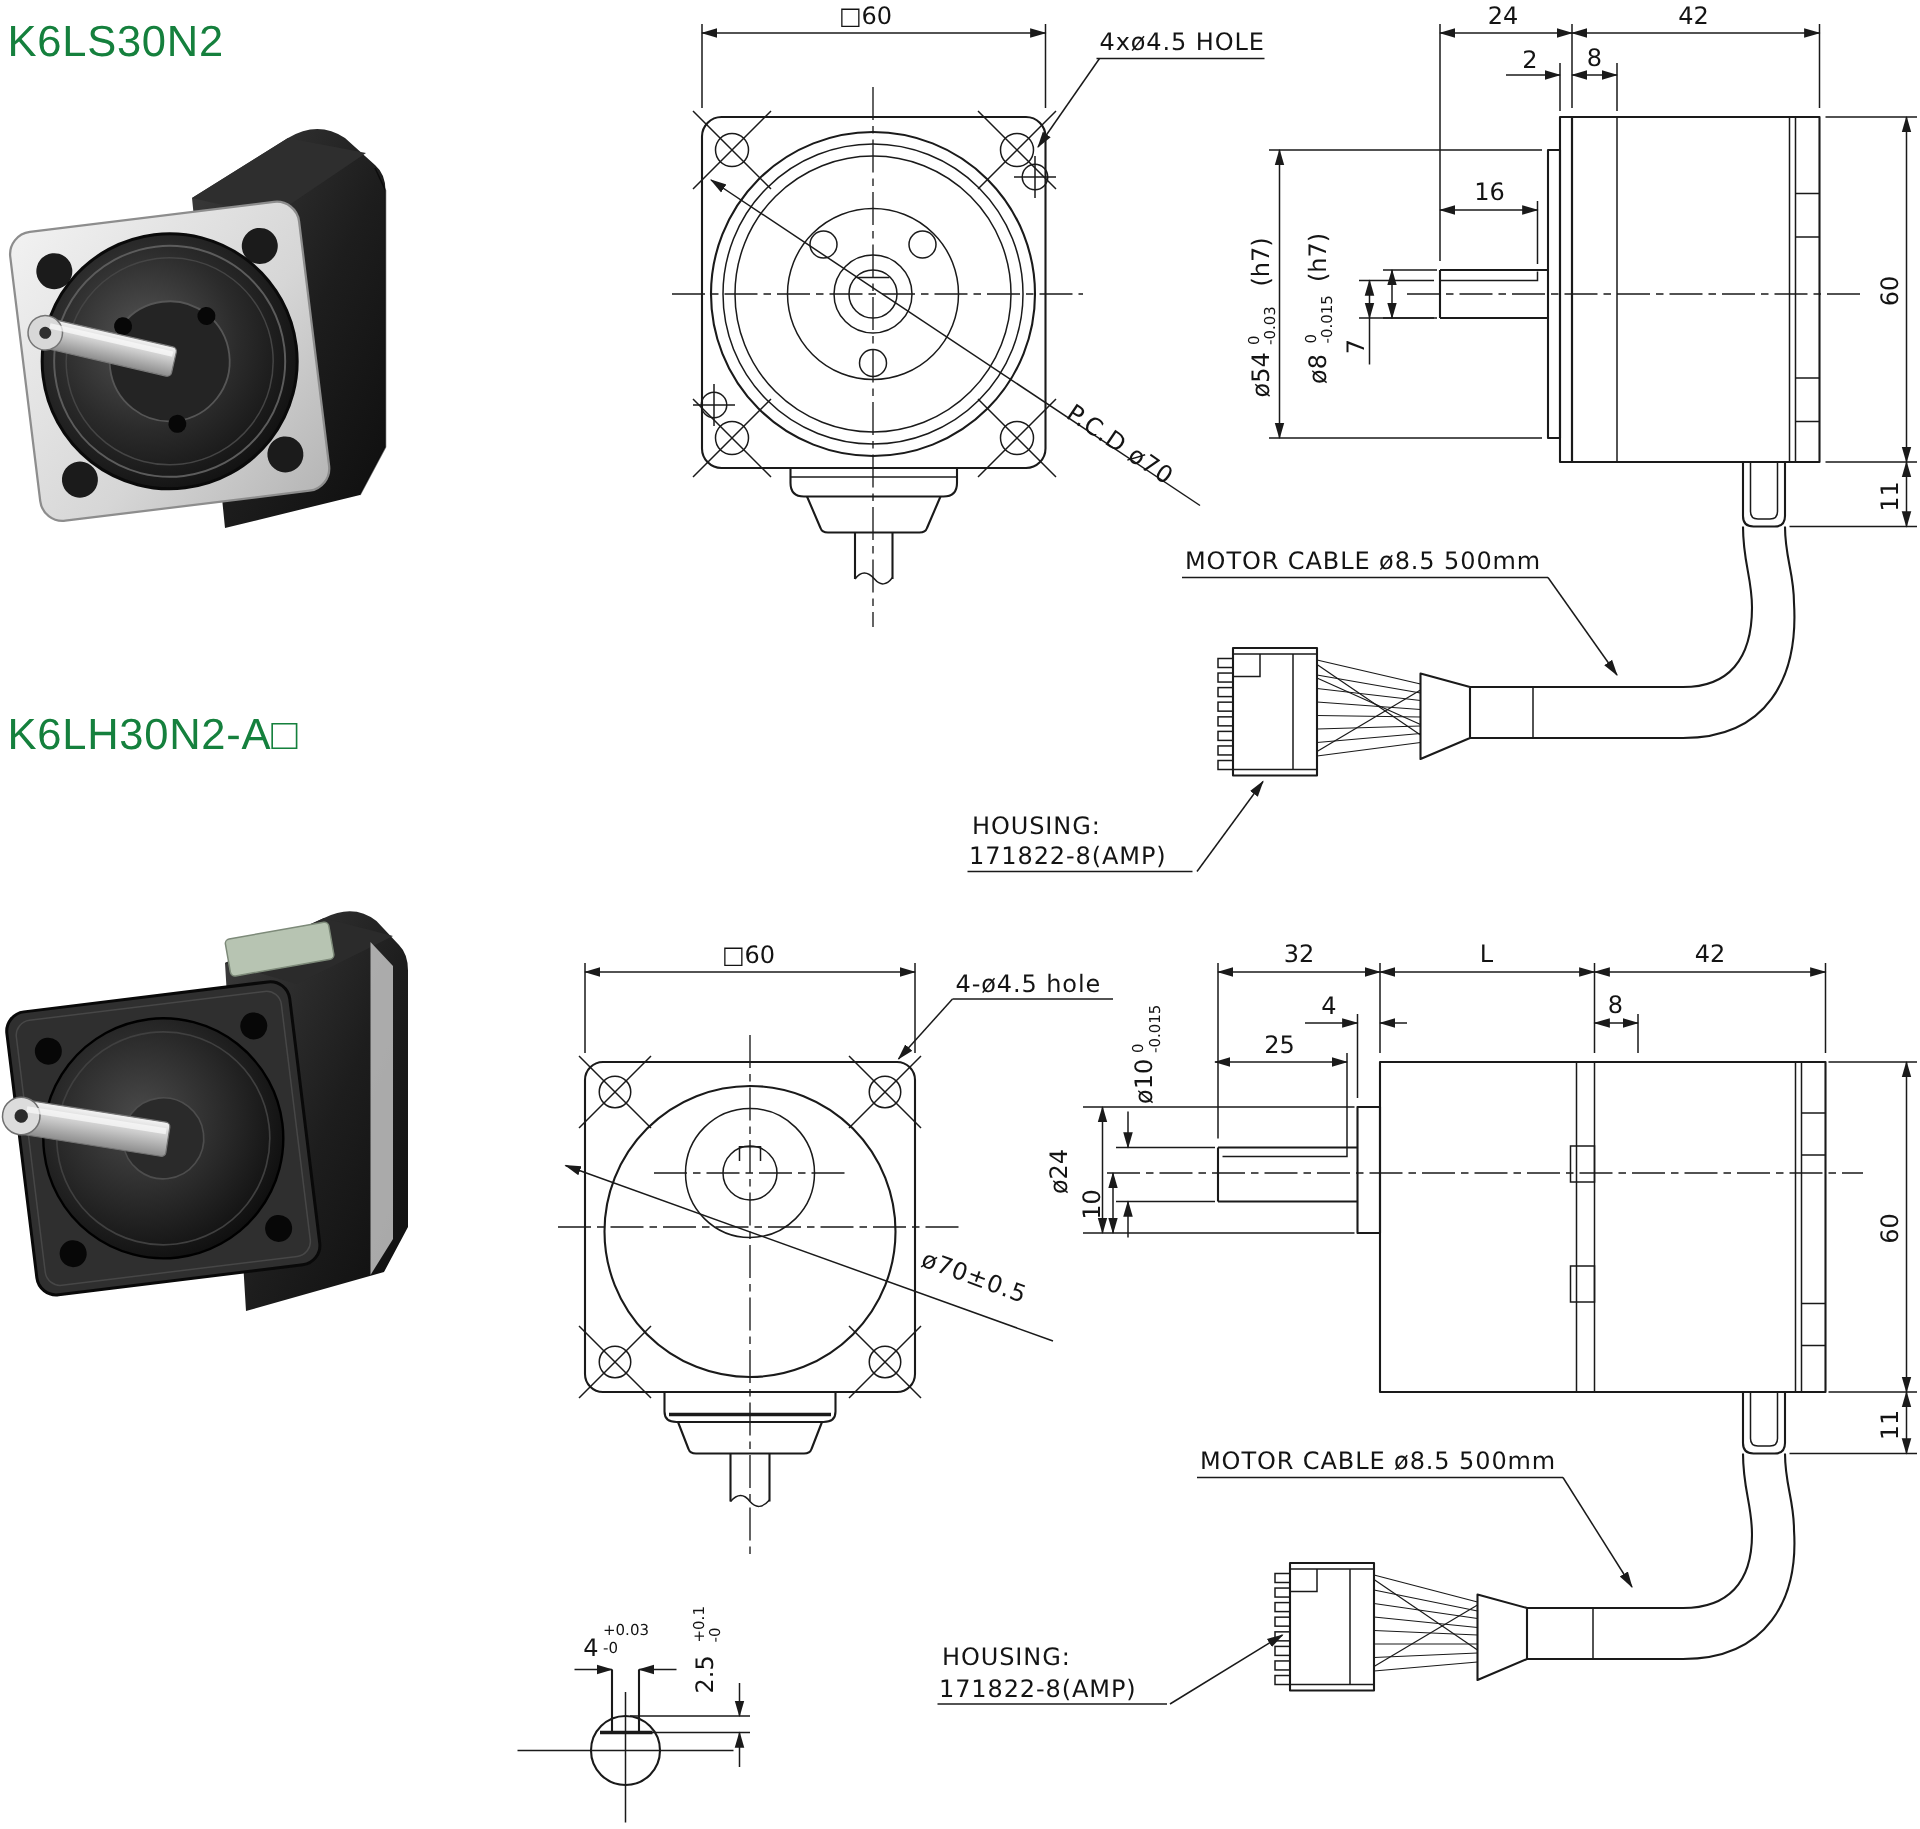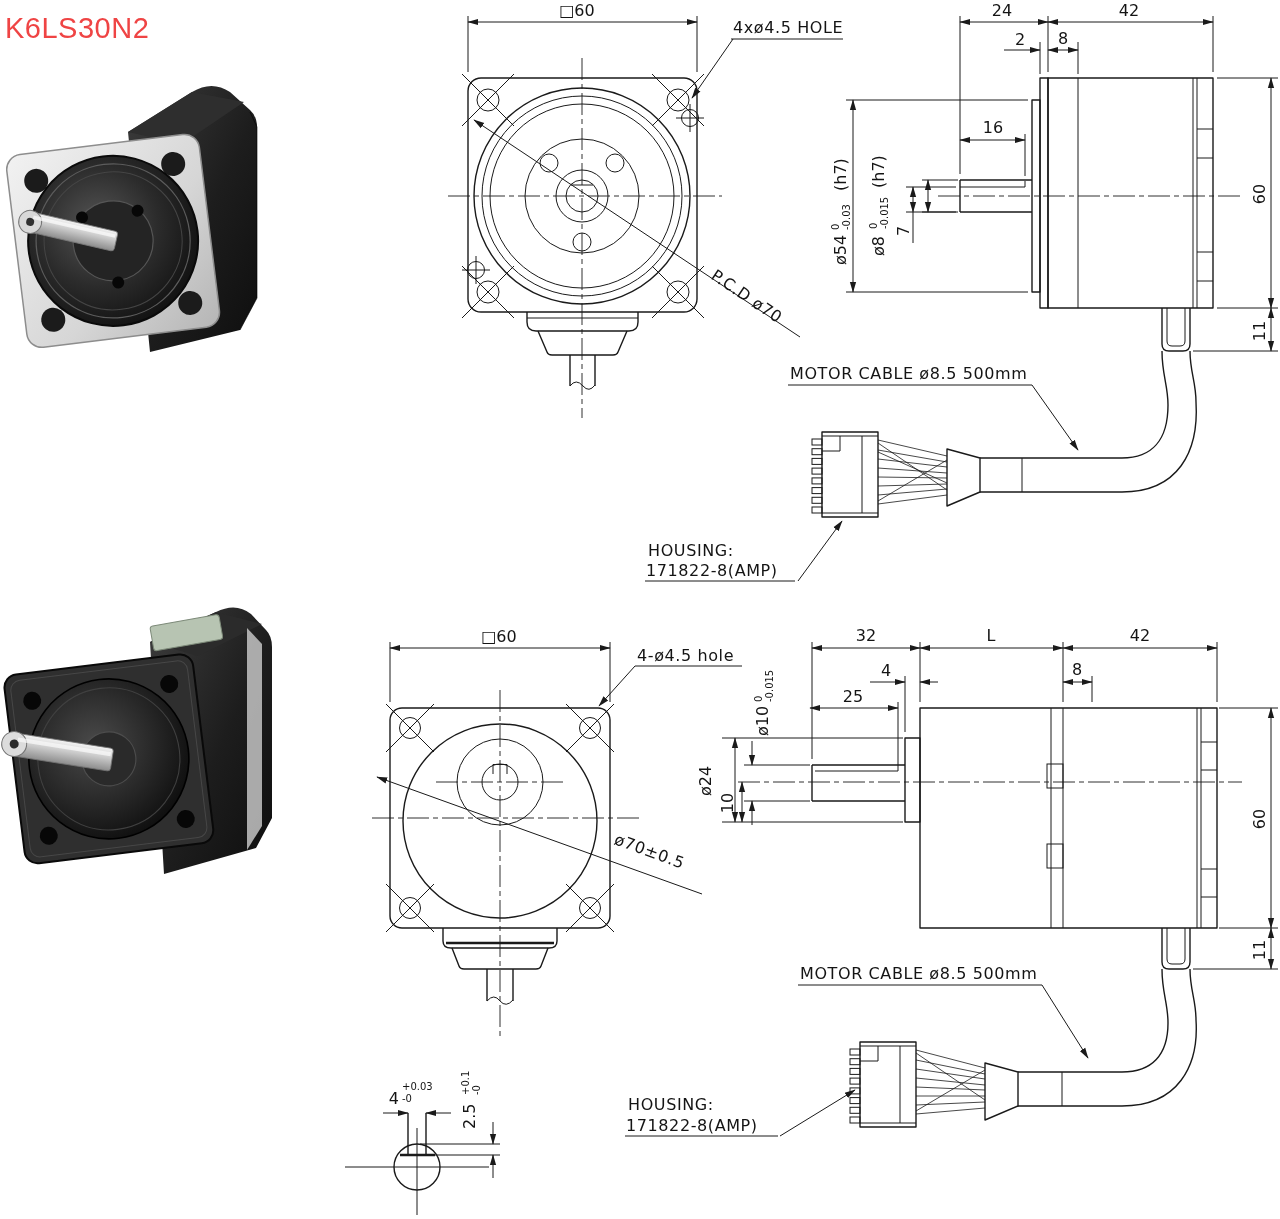--- a/index.html
+++ b/index.html
@@ -1,18 +1,18 @@
 <!DOCTYPE html>
 <html><head>
 <meta charset="utf-8">
 <style>
   html,body{margin:0;padding:0;background:#fff;}
   .stage{position:relative;width:1280px;height:1219px;background:#ffffff;overflow:hidden;
          font-family:"DejaVu Sans",sans-serif;color:#1a1a1a;}
-  .model-title{position:absolute;font-size:29px;letter-spacing:.5px;color:#ef4444;
+  .model-title{position:absolute;font-size:29px;letter-spacing:.5px;color:#15803d;
                font-family:"Liberation Sans","DejaVu Sans",sans-serif;}
   #title1{left:5px;top:12px;}
   #title2{left:5px;top:474px;}
   svg.draw{position:absolute;left:0;top:0;}
   svg .o{stroke:#1a1a1a;stroke-width:1.4;fill:none;stroke-linejoin:round;}
   svg .o2{stroke:#1a1a1a;stroke-width:2.4;fill:none;}
   svg .t{stroke:#1a1a1a;stroke-width:1;fill:none;}
   svg .w{stroke:#1a1a1a;stroke-width:.8;fill:none;}
   svg .c{stroke:#1a1a1a;stroke-width:.9;fill:none;stroke-dasharray:22 4 5 4;}
   svg text{fill:#141414;font-size:16px;font-family:"DejaVu Sans",sans-serif;}
@@ -20,20 +20,21 @@
   svg text.mid{text-anchor:middle;}
   svg text.end{text-anchor:end;}
   svg text.lbl{letter-spacing:.6px;}
 </style>
 </head>
 <body>
 
 <div class="stage">
 
   <div class="model-title" id="title1">K6LS30N2</div>
+  <div class="model-title" id="title2">K6LH30N2-A□</div>
 
   <svg class="draw" width="1280" height="1219" viewBox="0 0 1280 1219">
     <defs>
       <marker id="ah" viewBox="0 0 10 8" refX="9.3" refY="4" markerWidth="11" markerHeight="9" orient="auto-start-reverse">
         <path d="M0,1.1 L10,4 L0,6.9 Z" fill="#1a1a1a"></path>
       </marker>
       <radialGradient id="face1" cx="42%" cy="40%" r="65%">
         <stop offset="0%" stop-color="#555"></stop>
           <stop offset="55%" stop-color="#2b2b2b"></stop>
           <stop offset="100%" stop-color="#101010"></stop>

